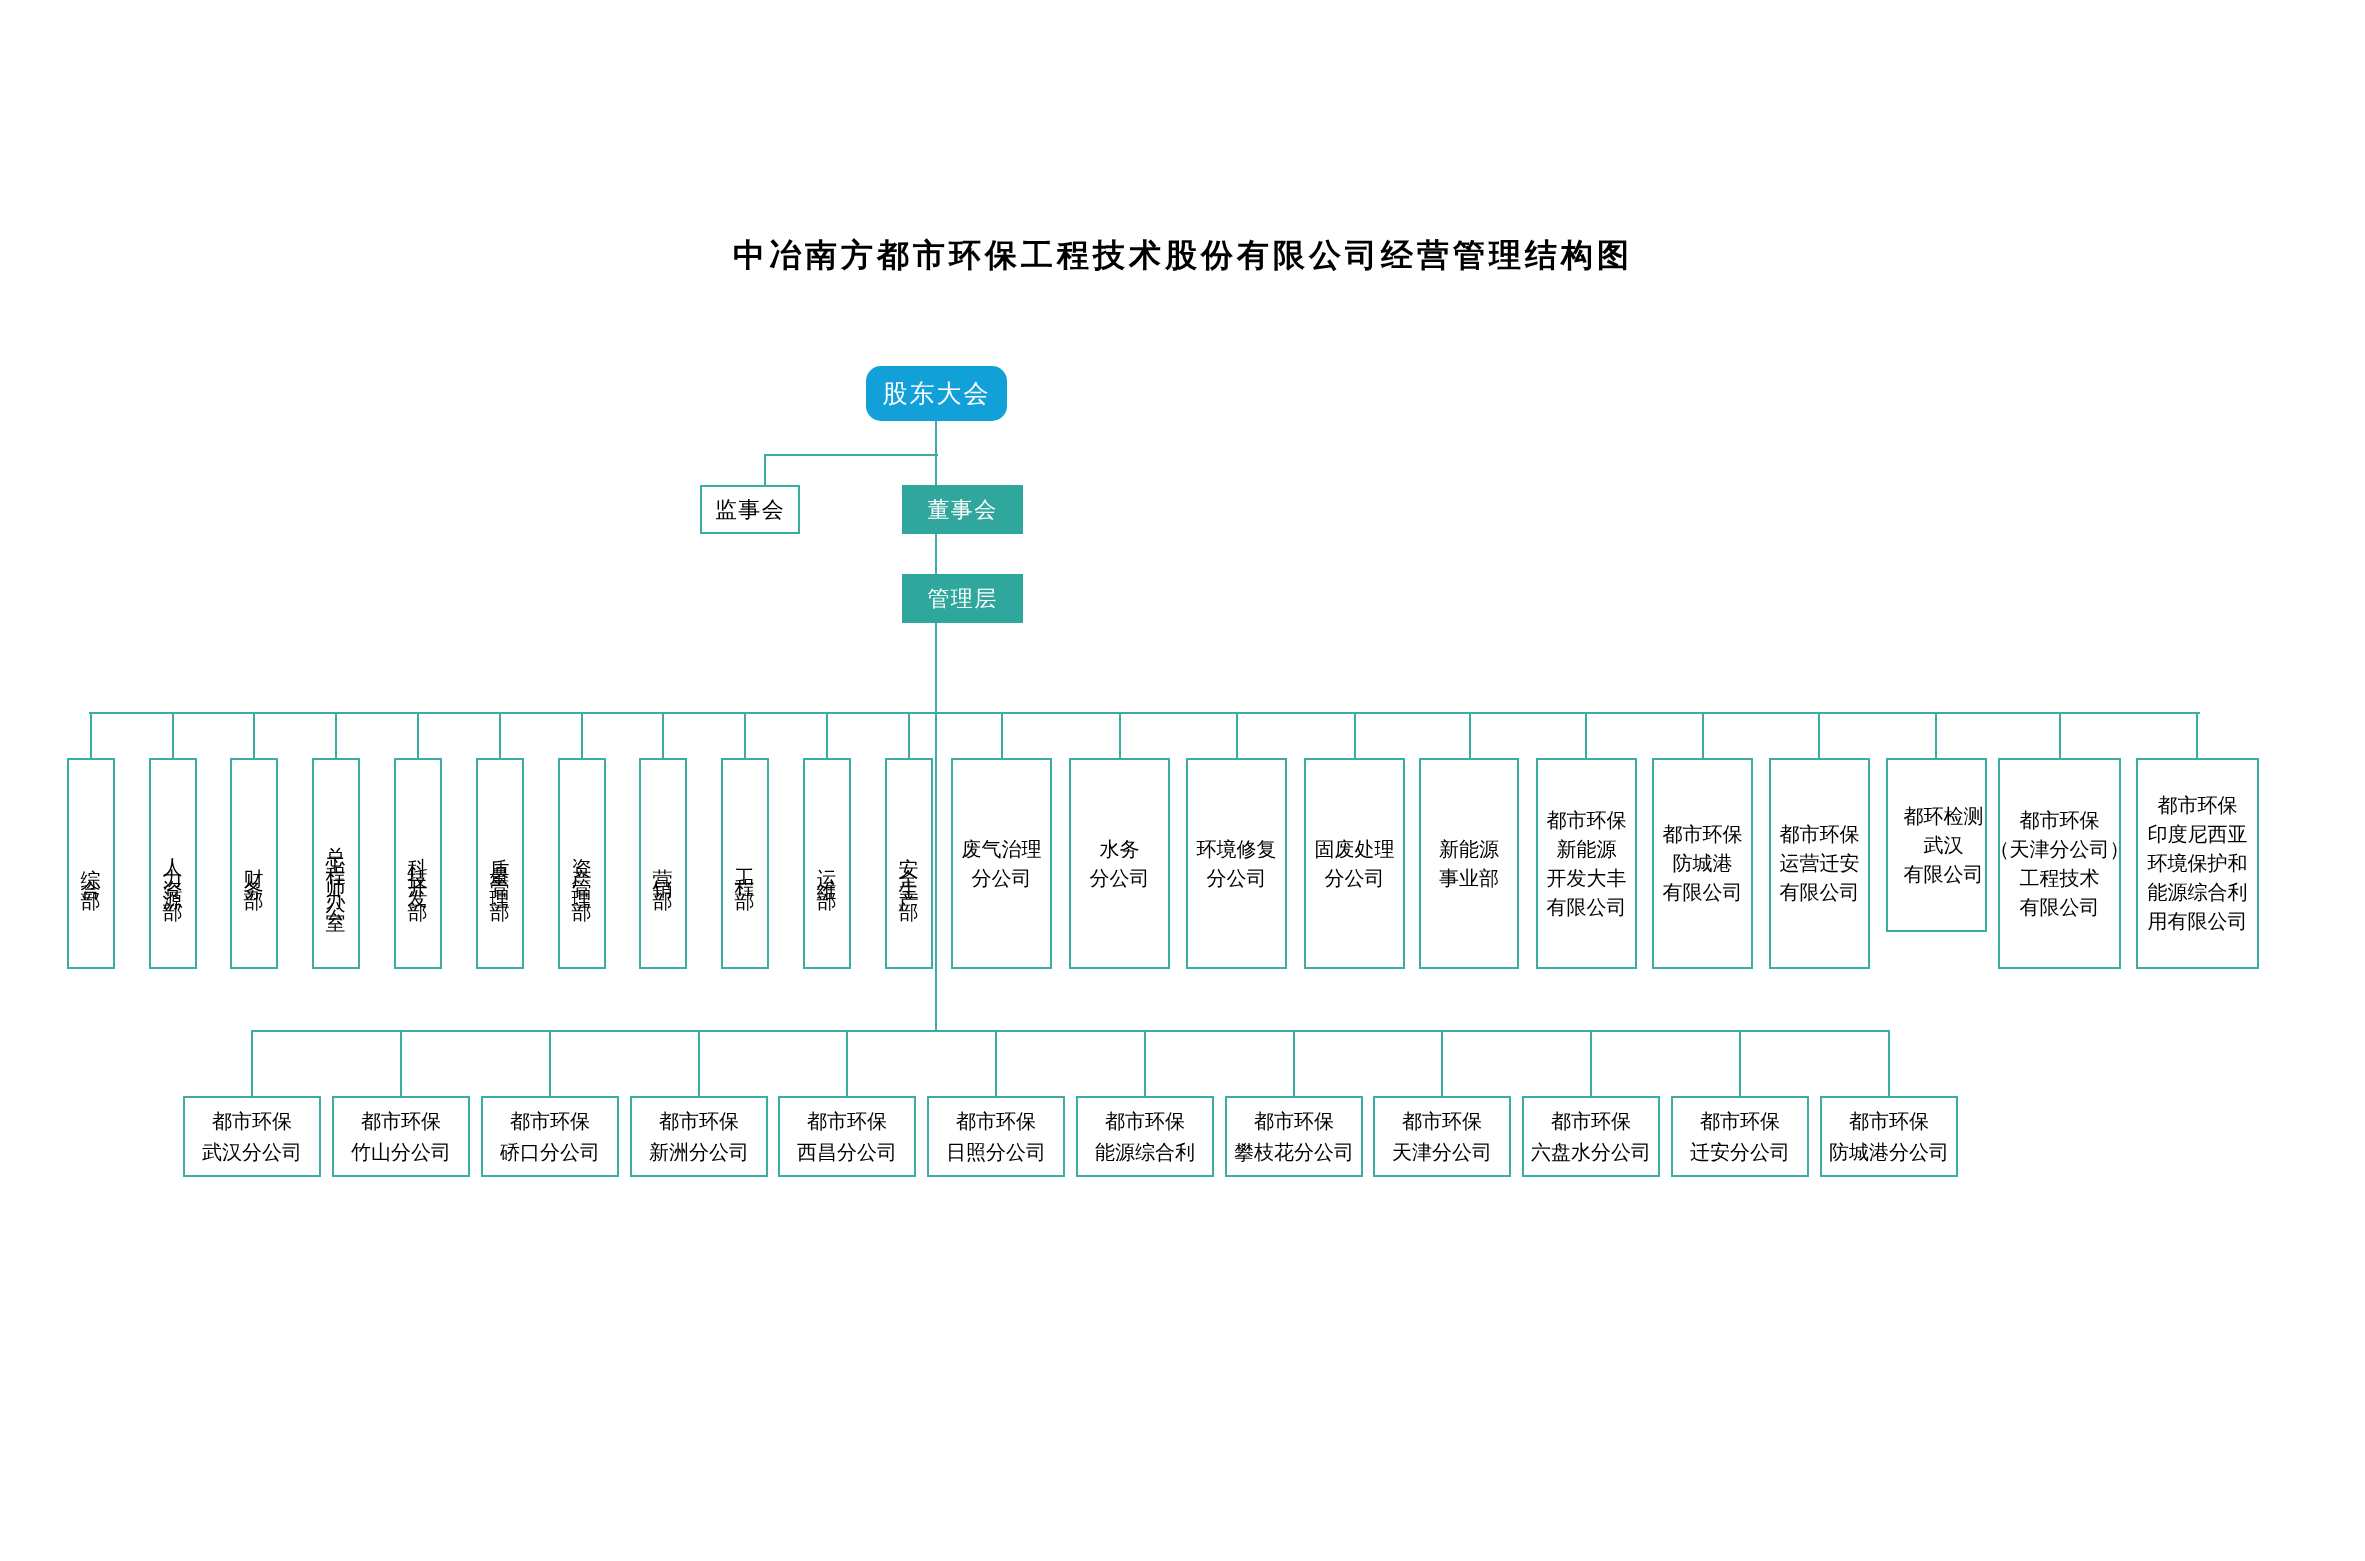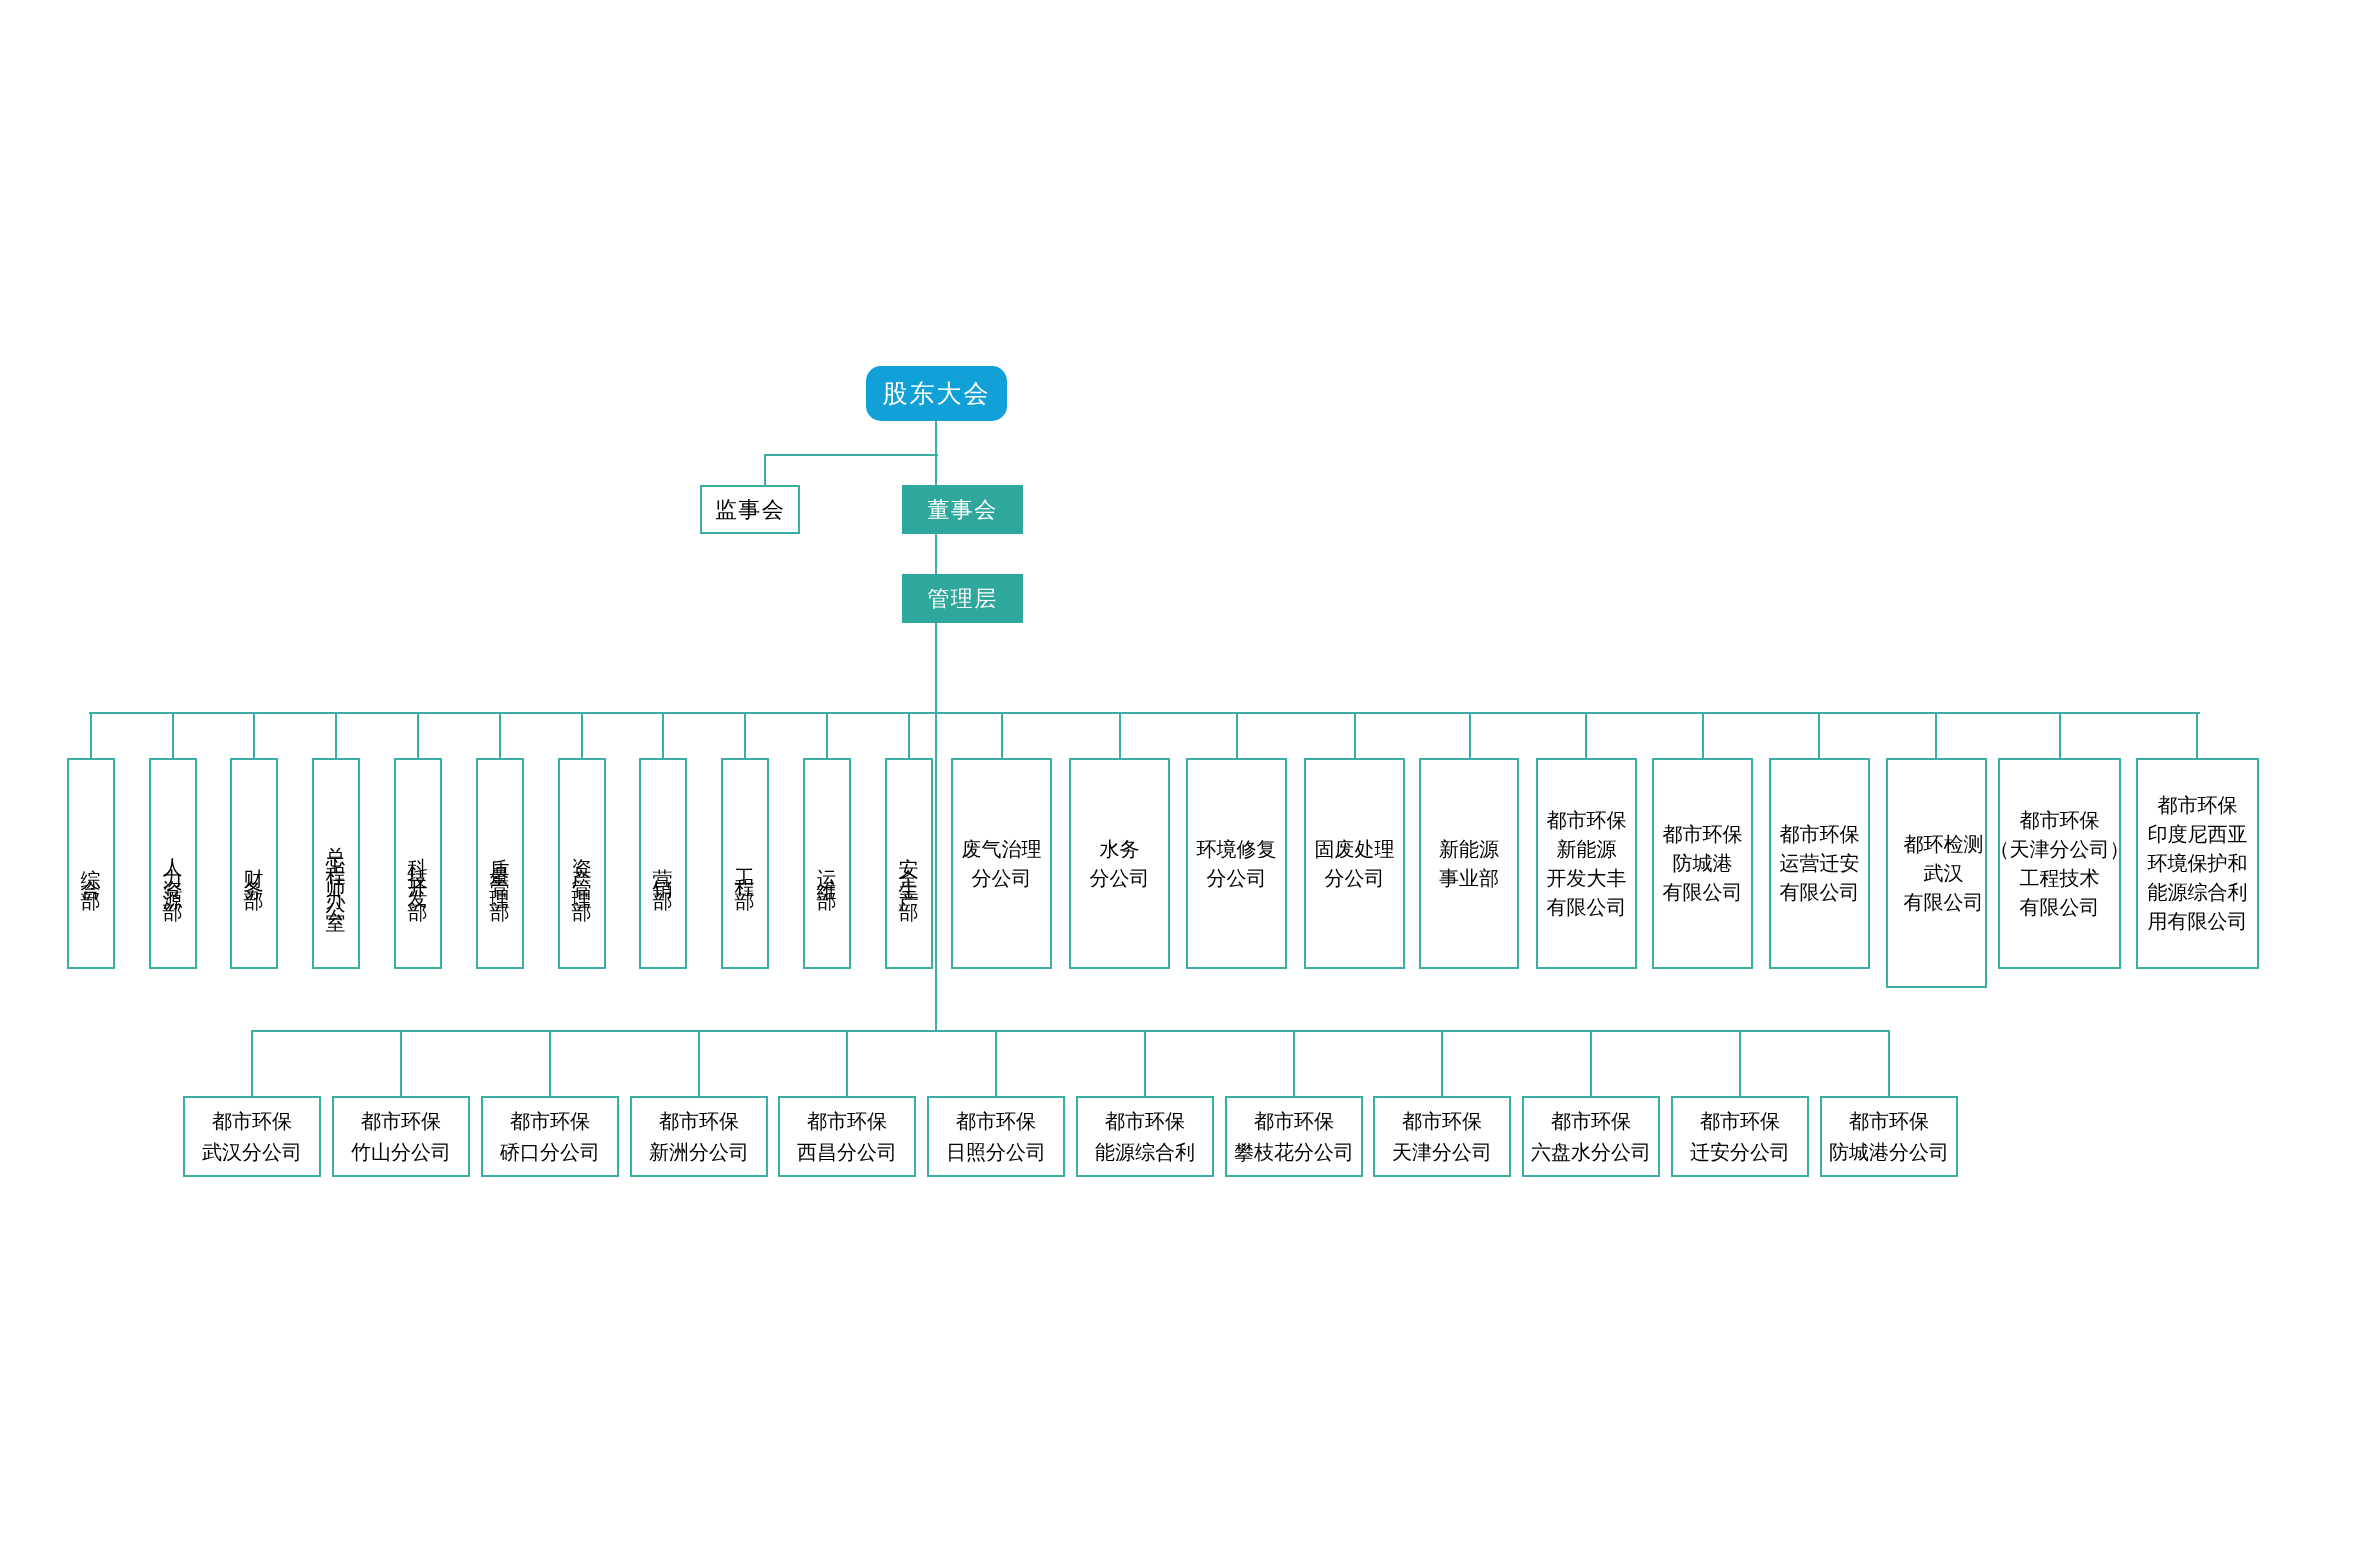--- a/index.html
+++ b/index.html
@@ -40,20 +40,21 @@
   .bline{font-size:20px;line-height:29px;white-space:nowrap;}
   .brline{font-size:20px;line-height:31px;white-space:nowrap;}
 
   .cline{position:absolute;background:var(--c-line);}
 </style>
 </head>
 <body>
 
 <div id="canvas">
 
+  <div class="title">中冶南方都市环保工程技术股份有限公司经营管理结构图</div>
 
   <div class="cline" style="left:935px;top:421px;width:2px;height:65px;"></div>
   <div class="cline" style="left:764px;top:454px;width:174px;height:2px;"></div>
   <div class="cline" style="left:764px;top:454px;width:2px;height:31px;"></div>
   <div class="cline" style="left:935px;top:534px;width:2px;height:40px;"></div>
   <div class="cline" style="left:935px;top:623px;width:2px;height:409px;"></div>
   <div class="cline" style="left:89px;top:712px;width:2111px;height:2px;"></div>
   <div class="cline" style="left:252px;top:1030px;width:1638px;height:2px;"></div>
 
   <div class="box fill-blue" style="left:866px;top:366px;width:141px;height:55px;border-radius:15px;">
@@ -155,21 +156,21 @@
         <div class="bline">防城港</div>
         <div class="bline">有限公司</div>
       </div>
       <div class="cline" style="left: 1818px; top: 712px; width: 2px; height: 47px;"></div>
       <div class="box" style="left: 1769px; top: 758px; width: 101px; height: 211px;">
         <div class="bline">都市环保</div>
         <div class="bline">运营迁安</div>
         <div class="bline">有限公司</div>
       </div>
       <div class="cline" style="left: 1935px; top: 712px; width: 2px; height: 47px;"></div>
-      <div class="box" style="left: 1886px; top: 758px; width: 101px; height: 230px; padding-left: 14px;">
+      <div class="box" style="left: 1886px; top: 758px; width: 101px; height: 174px; padding-left: 14px;">
         <div class="bline">都环检测</div>
         <div class="bline">武汉</div>
         <div class="bline">有限公司</div>
       </div>
       <div class="cline" style="left: 2059px; top: 712px; width: 2px; height: 47px;"></div>
       <div class="box" style="left: 1998px; top: 758px; width: 123px; height: 211px;">
         <div class="bline">都市环保</div>
         <div class="bline">（天津分公司）</div>
         <div class="bline">工程技术</div>
         <div class="bline">有限公司</div>

